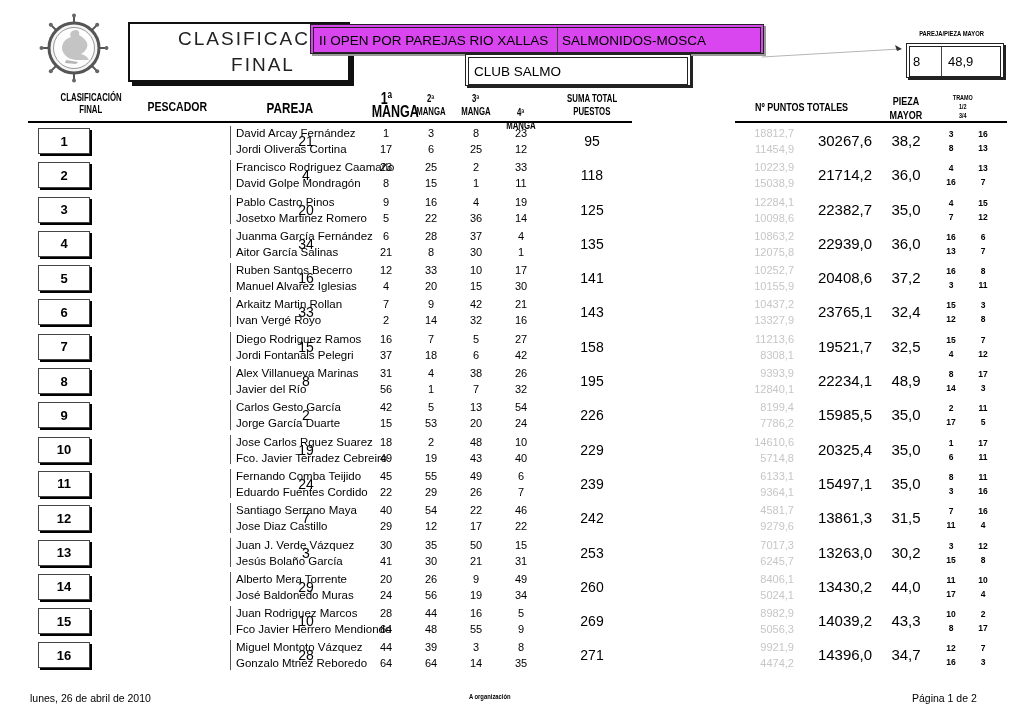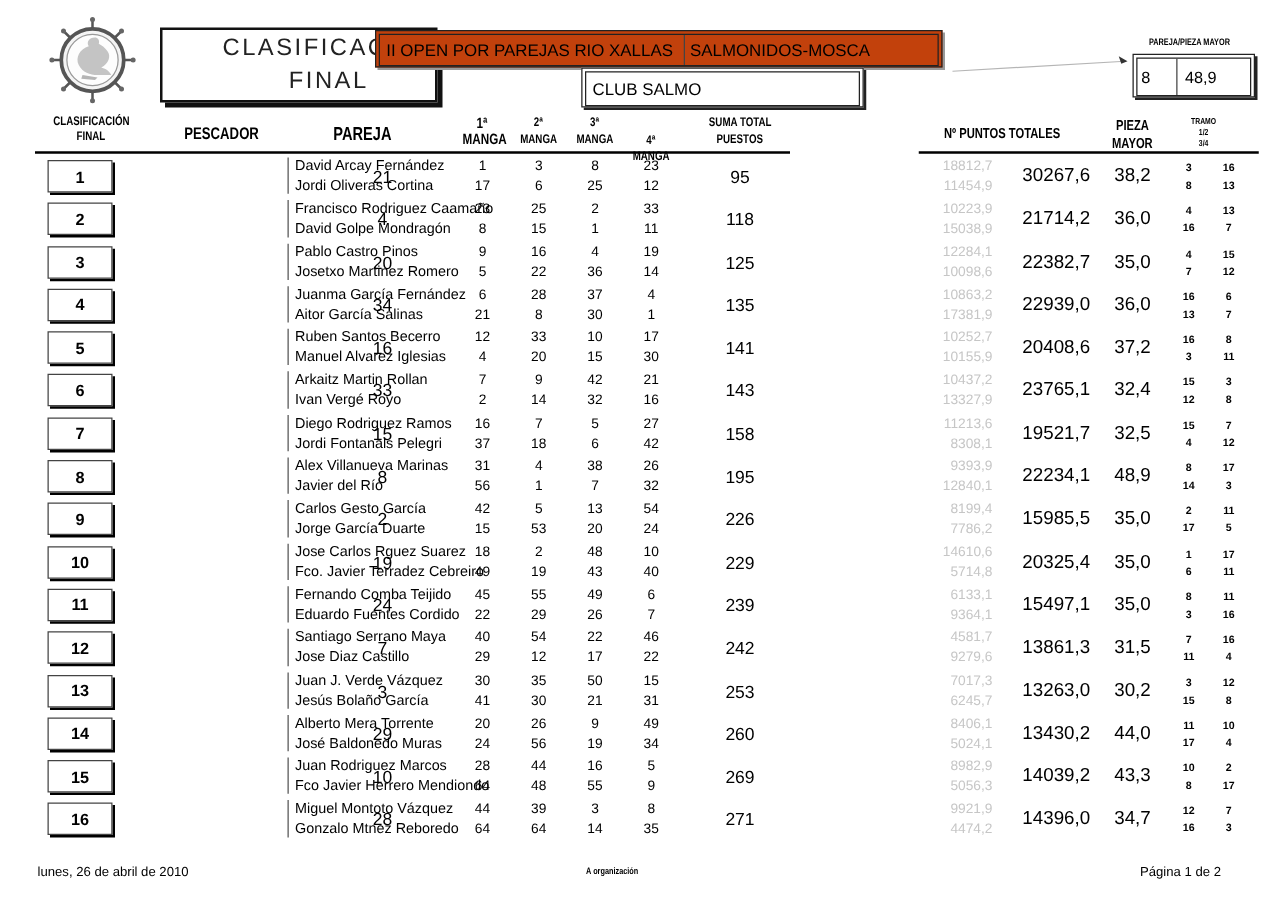--- a/index.html
+++ b/index.html
@@ -4,22 +4,22 @@
 <style>
   html,body{margin:0;padding:0;background:#fff;}
   #page{position:relative;width:1024px;height:724px;background:#fff;overflow:hidden;
         font-family:"Liberation Sans","DejaVu Sans",sans-serif;color:#000;}
   .abs{position:absolute;}
 
   
   #title-box{left:128px;top:22px;width:170px;height:56px;border:2px solid #111;
              box-shadow:4px 4px 0 #111;text-align:center;font-size:19px;letter-spacing:2px;
              color:#222;display:flex;flex-direction:column;justify-content:center;line-height:1.35;background:#fff;padding-left:48px;}
-  #event-box{left:300px;top:24px;width:448px;height:24px;border:1px solid #222;padding:2px;
-             box-shadow:2px 2px 0 #9a9a9a;background:#c2410c;}
+  #event-box{left:310px;top:24px;width:448px;height:24px;border:1px solid #222;padding:2px;
+             box-shadow:2px 2px 0 #9a9a9a;background:#d946ef;}
   #event-box .inner{border:1px solid #222;height:100%;display:flex;align-items:center;font-size:13.5px;}
   #event-box .cell1{padding-left:5px;width:238px;}
   #event-box .vline{width:1px;align-self:stretch;background:#444;}
   #event-box .cell2{padding-left:4px;flex:1;}
   #club-box{left:465px;top:54px;width:220px;height:26px;border:1px solid #222;padding:2px;
             box-shadow:2px 2px 0 #222;background:#fff;}
   #club-box .inner{border:1px solid #222;height:100%;display:flex;align-items:center;padding-left:5px;font-size:13.5px;}
 
   #pp-label{left:903px;top:29px;width:98px;text-align:center;font-size:7.5px;font-weight:bold;}
   #pp-box{left:906px;top:43px;width:92px;height:29px;border:1px solid #222;padding:2px;
@@ -119,31 +119,31 @@
   </div>
   <div class="abs" id="pp-box">
     <div class="inner">
       <span class="c1">8</span>
       <span class="vline"></span>
       <span class="c2">48,9</span>
     </div>
   </div>
 
   <div class="abs" id="thead">
-    <div class="th" style="left:26px;width:94px;top:2px;font-size:10px;line-height:12px">
+    <div class="th" style="left:44px;width:94px;top:2px;font-size:10px;line-height:12px">
       <span class="cb">CLASIFICACIÓN</span><br>
       <span class="cb">FINAL</span>
     </div>
     <div class="th" style="left:120px;width:115px;top:9px;font-size:13.5px">
       <span class="cb">PESCADOR</span>
     </div>
     <div class="th" style="left:254px;width:72px;top:9px;font-size:15px">
       <span class="cb">PAREJA</span>
     </div>
-    <div class="th" style="left:365px;width:42px;top:2px;font-size:12px;line-height:13px">
+    <div class="th" style="left:365px;width:42px;top:2px;font-size:16px;line-height:13px">
       <span class="cb">1ª</span><br>
       <span class="cb">MANGA</span>
     </div>
     <div class="th" style="left:410px;width:42px;top:2px;font-size:10px;line-height:13px">
       <span class="cb">2ª</span><br>
       <span class="cb">MANGA</span>
     </div>
     <div class="th" style="left:455px;width:42px;top:2px;font-size:10px;line-height:13px">
       <span class="cb">3ª</span><br>
       <span class="cb">MANGA</span>
@@ -257,21 +257,21 @@
       <div class="mv m1 l1">6</div>
       <div class="mv m2 l1">28</div>
       <div class="mv m3 l1">37</div>
       <div class="mv m4 l1">4</div>
       <div class="mv m1 l2">21</div>
       <div class="mv m2 l2">8</div>
       <div class="mv m3 l2">30</div>
       <div class="mv m4 l2">1</div>
       <div class="suma">135</div>
       <div class="pgray l1">10863,2</div>
-      <div class="pgray l2">17381,9</div>
+      <div class="pgray l2">12075,8</div>
       <div class="total">22939,0</div>
       <div class="pieza">36,0</div>
       <div class="tv t1 tl1">16</div>
       <div class="tv t2 tl1">6</div>
       <div class="tv t1 tl2">13</div>
       <div class="tv t2 tl2">7</div>
     </div>
 
     <div class="row">
       <div class="rank-box">5</div>

